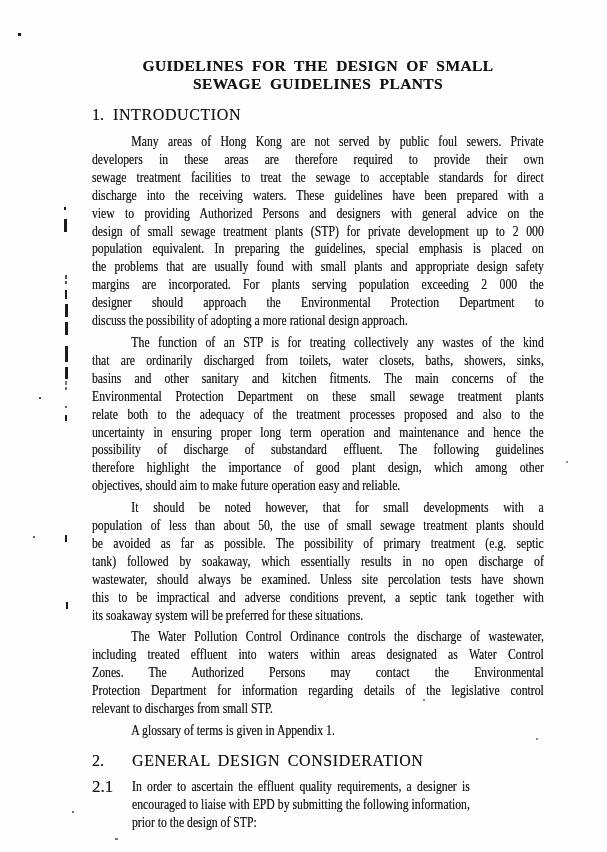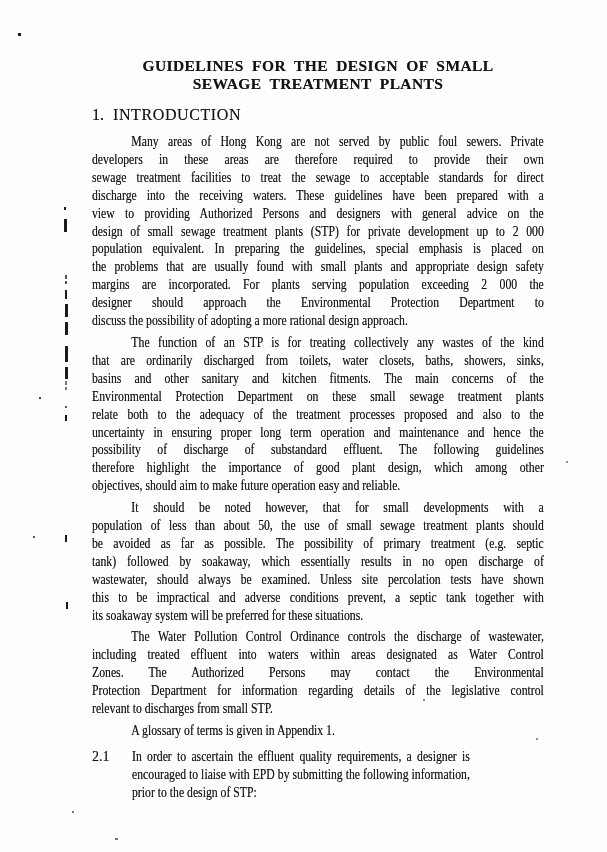--- a/index.html
+++ b/index.html
@@ -57,21 +57,21 @@
     text-align: justify;
     text-align-last: justify;
     white-space: normal;
   }
   .line.last { text-align-last: left; }
   .line.indent { padding-left: 48px; }
   .item { display: flex; margin-top: 8px; }
   .item-num {
     width: 40px;
     flex: 0 0 40px;
-    font-size: 14px;
+    font-size: 17px;
     line-height: 17.9px;
     text-shadow: 0 0 0.4px rgba(0,0,0,0.5);
     font-family: Liberation Serif, serif;
   }
   .item-body {
     width: 502px;               
     transform: scaleX(0.82);
     transform-origin: 0 0;
     font-size: 14.3px;
     line-height: 17.9px;
@@ -80,21 +80,21 @@
   .artifact { position: absolute; background: #1c1b19; }
 </style>
 </head>
 <body>
 
 <div class="page">
 
   <div class="content">
     <div class="title">
       <div>GUIDELINES FOR THE DESIGN OF SMALL</div>
-      <div>SEWAGE TREATMENT PLANTS</div>
+      <div>SEWAGE GUIDELINES PLANTS</div>
     </div>
     <div id="doc-body">
         <div class="sec-head first"><span class="sec-num">1.</span><span class="sec-title">INTRODUCTION</span></div>
         <div class="para">
           <div class="line indent">Many areas of Hong Kong are not served by public foul sewers.  Private</div>
           <div class="line">developers in these areas are therefore required to provide their own</div>
           <div class="line">sewage treatment facilities to treat the sewage to acceptable standards for direct</div>
           <div class="line">discharge into the receiving waters.  These guidelines have been prepared with a</div>
           <div class="line">view to providing Authorized Persons and designers with general advice on the</div>
           <div class="line">design of small sewage treatment plants (STP) for private development up to 2 000</div>
@@ -127,20 +127,21 @@
         <div class="para">
           <div class="line indent">The Water Pollution Control Ordinance controls the discharge of wastewater,</div>
           <div class="line">including treated effluent into waters within areas designated as Water Control</div>
           <div class="line">Zones.  The Authorized Persons may contact the Environmental</div>
           <div class="line">Protection Department for information regarding details of the legislative control</div>
           <div class="line last">relevant to discharges from small STP.</div>
         </div>
         <div class="para">
           <div class="line last indent">A glossary of terms is given in Appendix 1.</div>
         </div>
+        <div class="sec-head second"><span class="sec-num">2.</span><span class="sec-title">GENERAL DESIGN CONSIDERATION</span></div>
         <div class="item">
           <div class="item-num">2.1</div>
           <div class="item-body">
             <div class="line">In order to ascertain the effluent quality requirements, a designer is</div>
             <div class="line">encouraged to liaise with EPD by submitting the following information,</div>
             <div class="line last">prior to the design of STP:</div>
           </div>
         </div>
       </div>
   </div>

